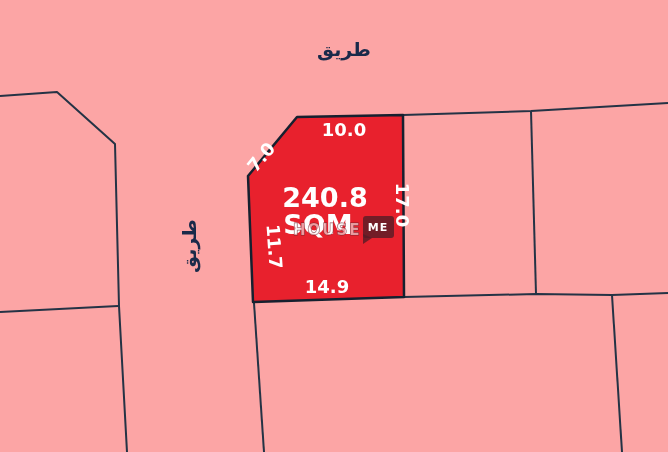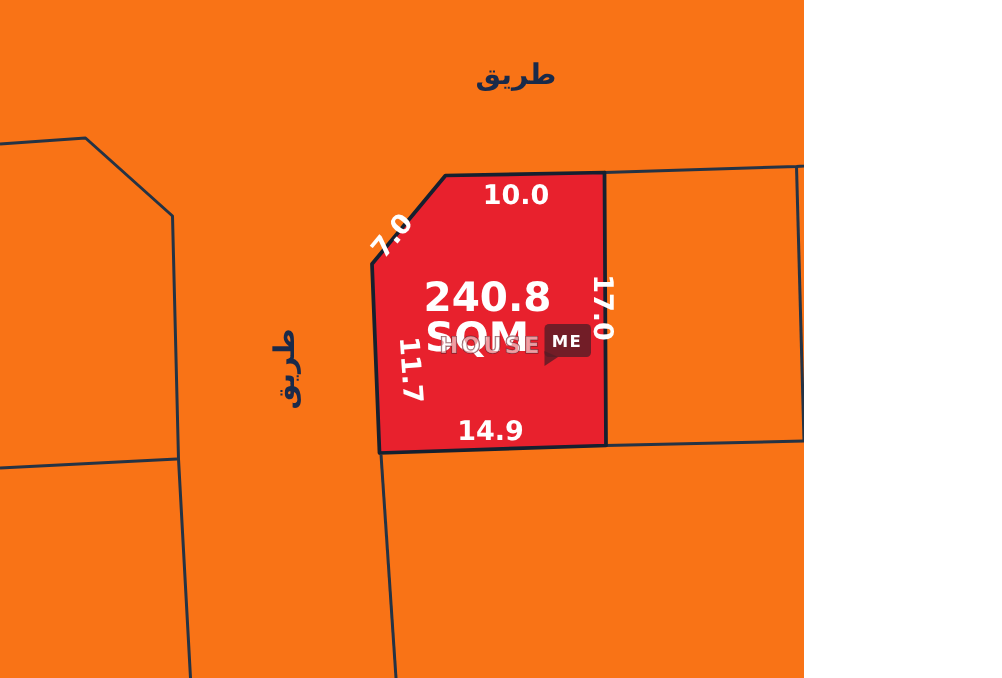--- a/index.html
+++ b/index.html
@@ -3,23 +3,23 @@
 <meta charset="utf-8">
 <style>
   html, body {
     margin: 0;
     padding: 0;
     background: #ffffff;
     font-family: "DejaVu Sans", sans-serif;
   }
   .canvas {
     position: relative;
-    width: 536px;
+    width: 668px;
     height: 452px;
-    background: #f97316;
+    background: #fca5a5;
     overflow: hidden;
   }
   svg { display: block; }
   text { user-select: none; }
   .road-label {
     font-size: 19px;
     font-weight: bold;
   }
   .dim-label {
     font-size: 18px;

